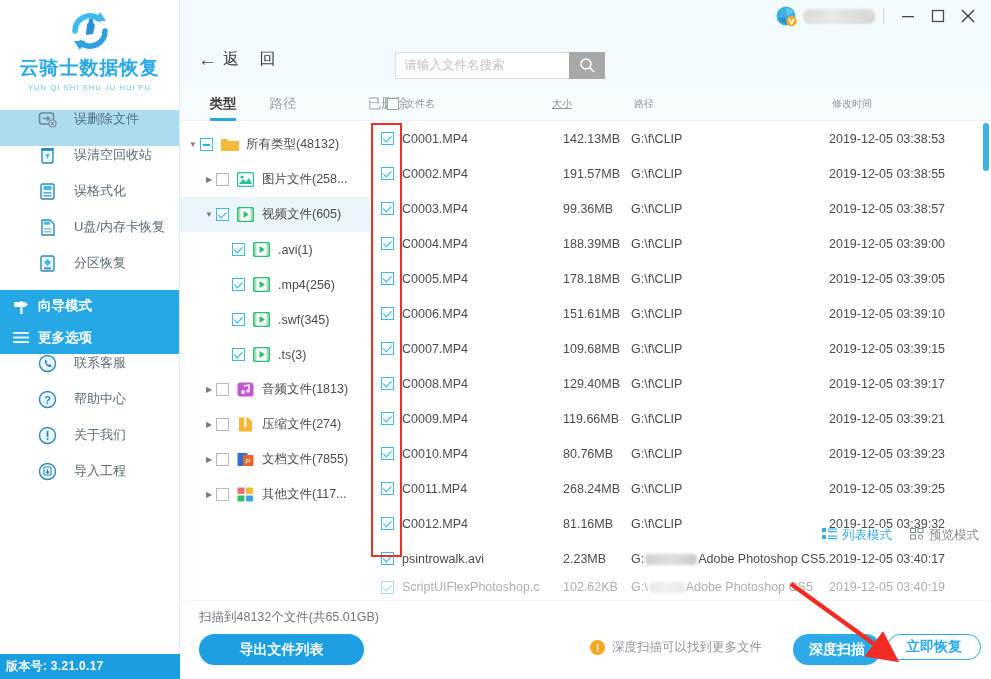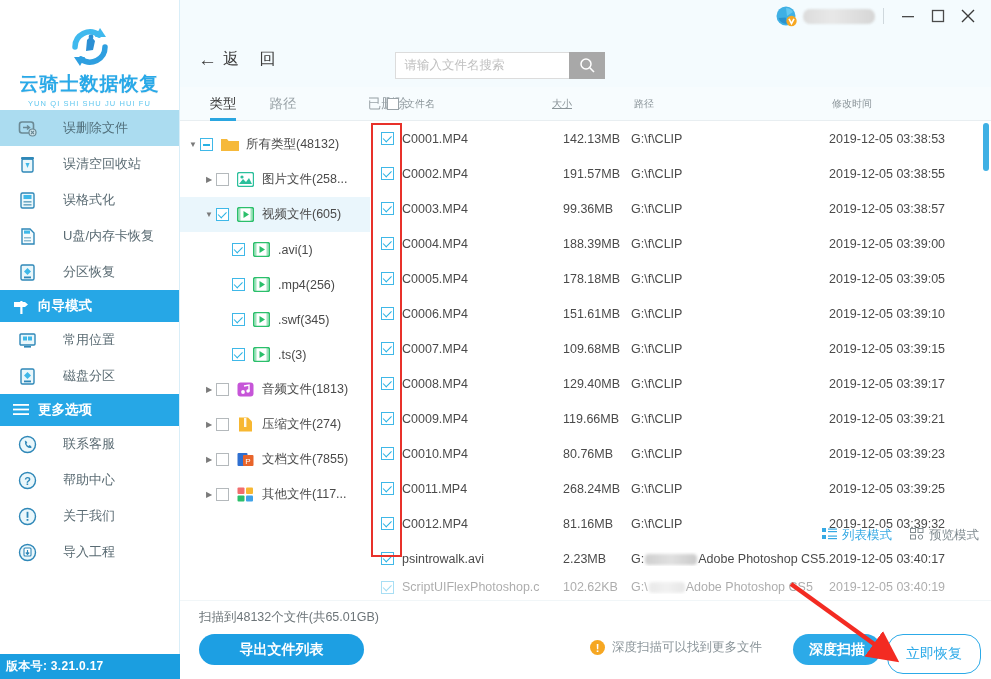--- a/index.html
+++ b/index.html
@@ -15,42 +15,42 @@
   .sidebar {
     width: 180px; height: 679px;
     background: #ffffff;
     position: relative;
     flex: 0 0 180px;
     border-right: 1px solid #d9eef8;
   }
   .brand {
     height: 110px;
     display: flex; flex-direction: column; align-items: center; justify-content: flex-start;
-    padding-top: 24px;
+    padding-top: 8px;
     background: #ffffff;
   }
   .brand-logo { width: 46px; height: 46px; position: relative; }
   .brand-title {
     font-size: 19px; font-weight: bold; color: #29a9e8; letter-spacing: 1px;
     margin-top: 1px;
     text-shadow: 0 1px 0 rgba(0,0,0,.05);
   }
   .brand-sub {
     font-size: 7.5px; color: #63c8ef; letter-spacing: 1.1px; margin-top: 2px;
   }
   .group-header {
     height: 32px; background: #26a7e6; color: #ffffff;
     display: flex; align-items: center; padding-left: 13px;
     font-size: 13.5px; font-weight: bold; gap: 8px;
   }
   .group-header .gh-icon { width: 17px; height: 15px; display:inline-block; position: relative; }
   .nav-list { background: #fff; }
   .nav-item {
-    height: 36px; display: flex; align-items: center; gap: 26px;
-    padding-left: 18px; font-size: 13px; color: #5a6b73; cursor: pointer;
+    height: 36px; display: flex; gap: 17px;
+    padding-left: 38px; font-size: 13px; color: #5a6b73; cursor: pointer;
   }
   .nav-item.active { background: #abdcf0; color: #52707c; }
   .nav-ico { width: 19px; height: 19px; flex: 0 0 19px; position: relative; }
   .version-bar {
     position: absolute; left: 0; bottom: 0; width: 180px; height: 25px;
     background: #1b9ee0; color: #fff; font-size: 12px; font-weight: bold;
     display: flex; align-items: center; padding-left: 6px; letter-spacing: .3px;
   }
 
   
@@ -206,23 +206,23 @@
   .hint { position:absolute; right: 229px; top: 38px; display:flex; align-items:center; gap:7px;
           font-size: 12.5px; color:#8b959a; white-space:nowrap; }
   .hint-ico { width:15px; height:15px; border-radius:50%; background:#f6a722; color:#fff;
               font-size:11px; font-weight:bold; display:flex; align-items:center; justify-content:center; }
   .btn-deep {
     position:absolute; right: 110px; top: 33px; width: 88px; height: 31px;
     background:#2caae8; color:#fff; border:none; border-radius:16px;
     font-size:14px; font-weight:bold; cursor:pointer; font-family:inherit;
   }
   .btn-recover {
-    position:absolute; right: 10px; top: 33px; width: 94px; height: 40px;
+    position:absolute; right: 10px; top: 33px; width: 94px; height: 26px;
     background:#ffffff; color:#2caae8; border:1.6px solid #2caae8; border-radius:16px;
-    font-size:14px; font-weight:normal; cursor:pointer; font-family:inherit;
+    font-size:14px; font-weight:bold; cursor:pointer; font-family:inherit;
   }
   .red-arrow { position:absolute; right: 0; bottom: 0; width: 300px; height: 200px; pointer-events:none; }
 </style>
 </head>
 <body>
 
 <div id="app">
 
   <div class="sidebar">
 
@@ -299,43 +299,20 @@
 
     <div class="group-header">
       <span class="gh-icon">
         <svg width="17" height="16" viewBox="0 0 17 16">
             <rect x="7.3" y="2" width="2.2" height="13" fill="#fff"></rect>
             <path d="M1 3 h11 l3 2.5 -3 2.5 h-11z" fill="#fff"></path>
           </svg>
       </span>
       <span>向导模式</span>
     </div>
-    <div class="nav-list">
-      <div class="nav-item">
-        <span class="nav-ico">
-          <svg width="19" height="19" viewBox="0 0 19 19">
-              <rect x="2" y="3" width="15" height="11" rx="1" fill="#eaf7fb" stroke="#2f88b8" stroke-width="1.4"></rect>
-              <rect x="5" y="5.5" width="4" height="4" fill="#3fb8e8"></rect>
-              <rect x="10" y="5.5" width="4" height="4" fill="#3fb8e8"></rect>
-              <rect x="6" y="15" width="7" height="1.6" fill="#2f88b8"></rect>
-            </svg>
-        </span>
-        <span>常用位置</span>
-      </div>
-      <div class="nav-item">
-        <span class="nav-ico">
-          <svg width="19" height="19" viewBox="0 0 19 19">
-              <rect x="3" y="2" width="13" height="15" rx="1.5" fill="#eaf7fb" stroke="#2f88b8" stroke-width="1.4"></rect>
-              <polygon points="9.5,5 13,8.5 9.5,12 6,8.5" fill="#3fb8e8"></polygon>
-              <rect x="6" y="13.5" width="7" height="1.8" fill="#2f88b8"></rect>
-            </svg>
-        </span>
-        <span>磁盘分区</span>
-      </div>
-    </div>
 
     <div class="group-header">
       <span class="gh-icon">
         <svg width="17" height="13" viewBox="0 0 17 13">
             <rect x="0" y="1" width="16" height="1.8" fill="#fff"></rect>
             <rect x="0" y="5.6" width="16" height="1.8" fill="#fff"></rect>
             <rect x="0" y="10.2" width="16" height="1.8" fill="#fff"></rect>
           </svg>
       </span>
       <span>更多选项</span>
@@ -427,21 +404,21 @@
         <button class="search-btn">
           <svg width="17" height="17" viewBox="0 0 17 17">
             <circle cx="7" cy="7" r="5" fill="none" stroke="#ffffff" stroke-width="1.5"></circle>
             <path d="M10.8 10.8 L15 15" stroke="#ffffff" stroke-width="1.6"></path>
           </svg>
         </button>
       </div>
     </div>
 
     <div class="header-row">
-      <div class="tab active" style="position:absolute;left:25px;width:36px;">类型</div>
+      <div class="tab active" style="position:absolute;left:25px;width:36px;font-weight:bold;">类型</div>
       <div class="tab" style="position:absolute;left:85px;width:36px;">路径</div>
       <div class="tab" style="position:absolute;left:143px;width:50px;margin-left:40px;">已删除</div>
 
       <span class="select-all-box" style="position:absolute;left:207px;top:11px;"></span>
       <div class="colhead" style="left:225px;">文件名</div>
       <div class="colhead" style="left:372px;text-decoration:underline;">大小</div>
       <div class="colhead" style="left:454px;">路径</div>
       <div class="colhead" style="left:652px;">修改时间</div>
     </div>
 

